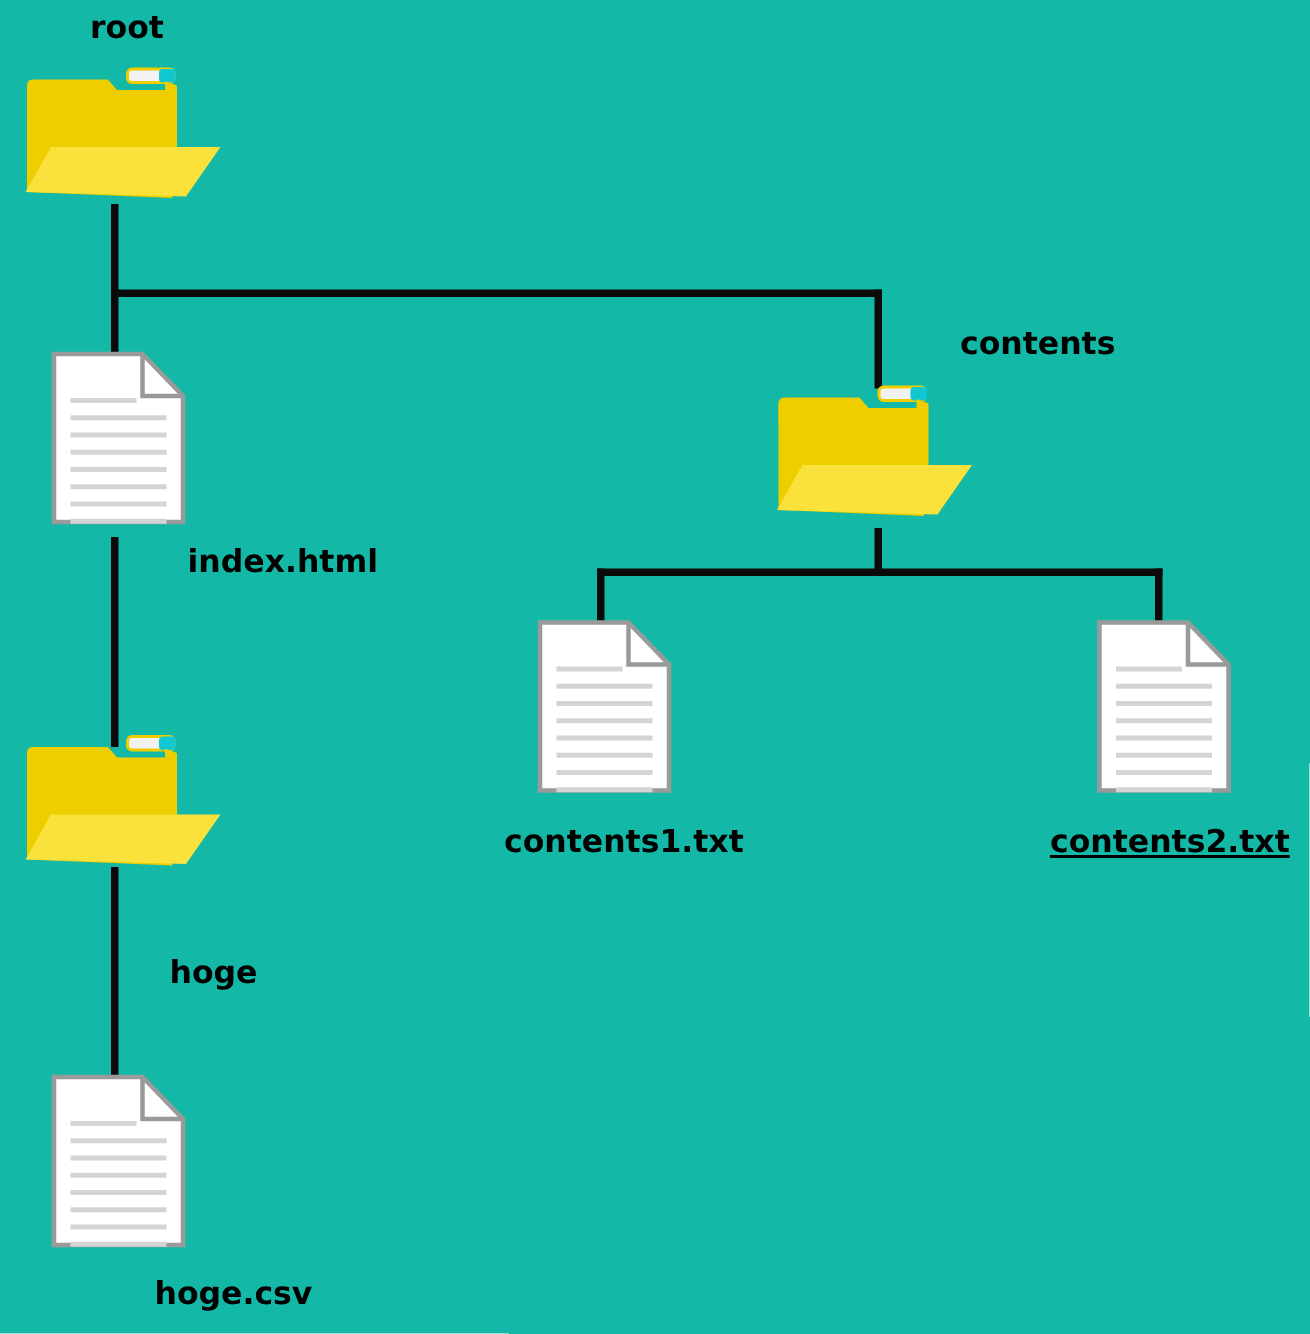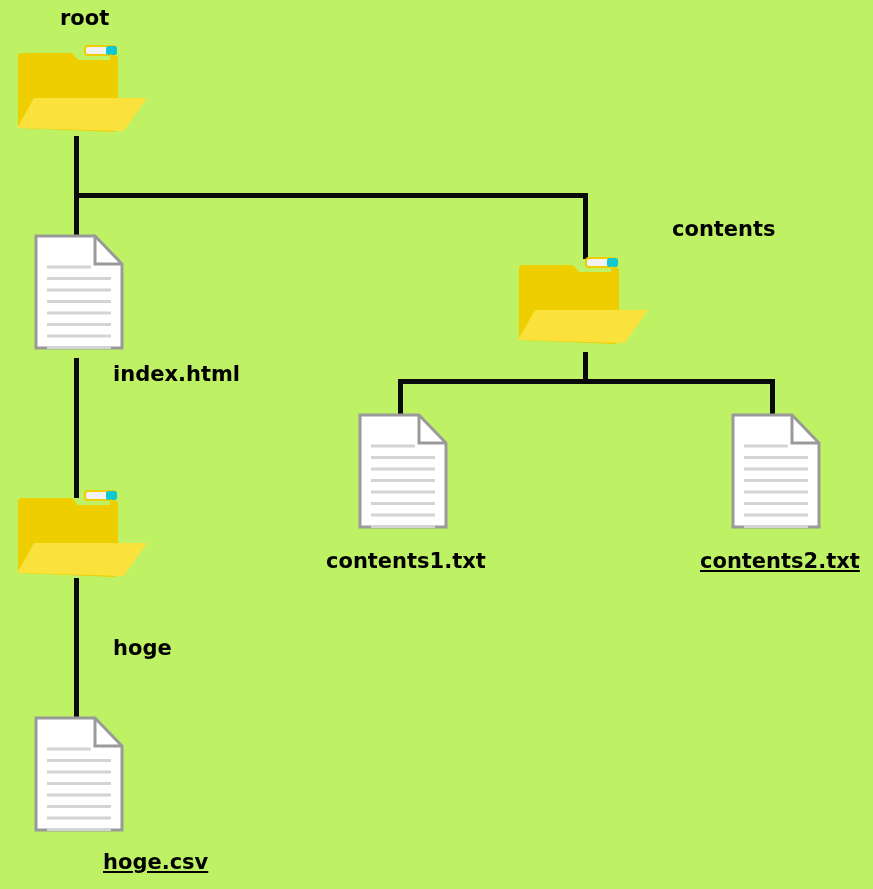--- a/index.html
+++ b/index.html
@@ -7,21 +7,21 @@
     padding: 0;
     background: #ffffff;
   }
   body {
     font-family: "DejaVu Sans", "Liberation Sans", sans-serif;
   }
   #canvas {
     position: relative;
     width: 873px;
     height: 889px;
-    background: #bef264;
+    background: #14b8a6;
     overflow: hidden;
   }
   .label {
     position: absolute;
     font-family: "DejaVu Sans", "Liberation Sans", sans-serif;
     font-weight: bold;
     font-size: 21px;
     color: #000000;
     white-space: nowrap;
     line-height: 1;
@@ -86,21 +86,21 @@
     <line x1="14" y1="34" x2="58" y2="34" stroke="#D4D4D4" stroke-width="3.2"></line>
           <line x1="14" y1="45.5" x2="78" y2="45.5" stroke="#D4D4D4" stroke-width="3.2"></line>
           <line x1="14" y1="57" x2="78" y2="57" stroke="#D4D4D4" stroke-width="3.2"></line>
           <line x1="14" y1="68.5" x2="78" y2="68.5" stroke="#D4D4D4" stroke-width="3.2"></line>
           <line x1="14" y1="80" x2="78" y2="80" stroke="#D4D4D4" stroke-width="3.2"></line>
           <line x1="14" y1="91.5" x2="78" y2="91.5" stroke="#D4D4D4" stroke-width="3.2"></line>
           <line x1="14" y1="103" x2="78" y2="103" stroke="#D4D4D4" stroke-width="3.2"></line>
           <line x1="14" y1="114.5" x2="78" y2="114.5" stroke="#D4D4D4" stroke-width="3.2"></line>
   </svg>
       </div>
-      <div class="label" style="left: 113px; top: 364px; color: rgb(0, 0, 0);">index.html</div>
+      <div class="label" style="left: 125px; top: 364px; color: rgb(0, 0, 0);">index.html</div>
       <div class="folder" style="left: 14px; top: 485px;">
   <svg viewBox="0 0 138 95" xmlns="http://www.w3.org/2000/svg">
 
     <path d="M4,17 L4,88 L101,92 L101,22 Z" fill="#EFCE00"></path>
     <path d="M4,17 Q4,13 8,13 L58,13 L64,20 L97,20 Q101,20 101,24 L101,30 L4,30 Z" fill="#EFCE00"></path>
 
     <rect x="71" y="6" width="31" height="9" rx="3" fill="#F2F2F2" stroke="#EFCE00" stroke-width="2"></rect>
     <rect x="92" y="6" width="11" height="9" rx="2.5" fill="#0FC8D2"></rect>
 
     <path d="M96,14 L104,17 L104,84 L96,86 Z" fill="#EFCE00"></path>
@@ -116,51 +116,51 @@
     <line x1="14" y1="34" x2="58" y2="34" stroke="#D4D4D4" stroke-width="3.2"></line>
           <line x1="14" y1="45.5" x2="78" y2="45.5" stroke="#D4D4D4" stroke-width="3.2"></line>
           <line x1="14" y1="57" x2="78" y2="57" stroke="#D4D4D4" stroke-width="3.2"></line>
           <line x1="14" y1="68.5" x2="78" y2="68.5" stroke="#D4D4D4" stroke-width="3.2"></line>
           <line x1="14" y1="80" x2="78" y2="80" stroke="#D4D4D4" stroke-width="3.2"></line>
           <line x1="14" y1="91.5" x2="78" y2="91.5" stroke="#D4D4D4" stroke-width="3.2"></line>
           <line x1="14" y1="103" x2="78" y2="103" stroke="#D4D4D4" stroke-width="3.2"></line>
           <line x1="14" y1="114.5" x2="78" y2="114.5" stroke="#D4D4D4" stroke-width="3.2"></line>
   </svg>
       </div>
-      <div class="label" style="left: 103px; top: 852px; color: rgb(0, 0, 0); text-decoration: underline;">hoge.csv</div>
+      <div class="label" style="left: 103px; top: 852px; color: rgb(0, 0, 0);">hoge.csv</div>
       <div class="folder" style="left: 515px; top: 252px;">
   <svg viewBox="0 0 138 95" xmlns="http://www.w3.org/2000/svg">
 
     <path d="M4,17 L4,88 L101,92 L101,22 Z" fill="#EFCE00"></path>
     <path d="M4,17 Q4,13 8,13 L58,13 L64,20 L97,20 Q101,20 101,24 L101,30 L4,30 Z" fill="#EFCE00"></path>
 
     <rect x="71" y="6" width="31" height="9" rx="3" fill="#F2F2F2" stroke="#EFCE00" stroke-width="2"></rect>
     <rect x="92" y="6" width="11" height="9" rx="2.5" fill="#0FC8D2"></rect>
 
     <path d="M96,14 L104,17 L104,84 L96,86 Z" fill="#EFCE00"></path>
 
     <path d="M3,88 L20,58 L133,58 L110,91 Z" fill="#FAE13C"></path>
   </svg>
       </div>
-      <div class="label" style="left: 640px; top: 219px; color: rgb(0, 0, 0); margin-left: 32px;">contents</div>
+      <div class="label" style="left: 640px; top: 219px; color: rgb(0, 0, 0);">contents</div>
       <div class="file" style="left: 357px; top: 412px;">
   <svg viewBox="0 0 92 118" xmlns="http://www.w3.org/2000/svg">
     <path d="M3,3 L62,3 L89,31 L89,115 L3,115 Z" fill="#FFFFFF" stroke="#9A9A9A" stroke-width="3" stroke-linejoin="miter"></path>
     <path d="M62,3 L62,31 L89,31" fill="none" stroke="#9A9A9A" stroke-width="3" stroke-linejoin="miter"></path>
     <line x1="14" y1="34" x2="58" y2="34" stroke="#D4D4D4" stroke-width="3.2"></line>
           <line x1="14" y1="45.5" x2="78" y2="45.5" stroke="#D4D4D4" stroke-width="3.2"></line>
           <line x1="14" y1="57" x2="78" y2="57" stroke="#D4D4D4" stroke-width="3.2"></line>
           <line x1="14" y1="68.5" x2="78" y2="68.5" stroke="#D4D4D4" stroke-width="3.2"></line>
           <line x1="14" y1="80" x2="78" y2="80" stroke="#D4D4D4" stroke-width="3.2"></line>
           <line x1="14" y1="91.5" x2="78" y2="91.5" stroke="#D4D4D4" stroke-width="3.2"></line>
           <line x1="14" y1="103" x2="78" y2="103" stroke="#D4D4D4" stroke-width="3.2"></line>
           <line x1="14" y1="114.5" x2="78" y2="114.5" stroke="#D4D4D4" stroke-width="3.2"></line>
   </svg>
       </div>
-      <div class="label" style="left: 326px; top: 551px; color: rgb(0, 0, 0);">contents1.txt</div>
+      <div class="label" style="left: 336px; top: 551px; color: rgb(0, 0, 0);">contents1.txt</div>
       <div class="file" style="left: 730px; top: 412px;">
   <svg viewBox="0 0 92 118" xmlns="http://www.w3.org/2000/svg">
     <path d="M3,3 L62,3 L89,31 L89,115 L3,115 Z" fill="#FFFFFF" stroke="#9A9A9A" stroke-width="3" stroke-linejoin="miter"></path>
     <path d="M62,3 L62,31 L89,31" fill="none" stroke="#9A9A9A" stroke-width="3" stroke-linejoin="miter"></path>
     <line x1="14" y1="34" x2="58" y2="34" stroke="#D4D4D4" stroke-width="3.2"></line>
           <line x1="14" y1="45.5" x2="78" y2="45.5" stroke="#D4D4D4" stroke-width="3.2"></line>
           <line x1="14" y1="57" x2="78" y2="57" stroke="#D4D4D4" stroke-width="3.2"></line>
           <line x1="14" y1="68.5" x2="78" y2="68.5" stroke="#D4D4D4" stroke-width="3.2"></line>
           <line x1="14" y1="80" x2="78" y2="80" stroke="#D4D4D4" stroke-width="3.2"></line>
           <line x1="14" y1="91.5" x2="78" y2="91.5" stroke="#D4D4D4" stroke-width="3.2"></line>

